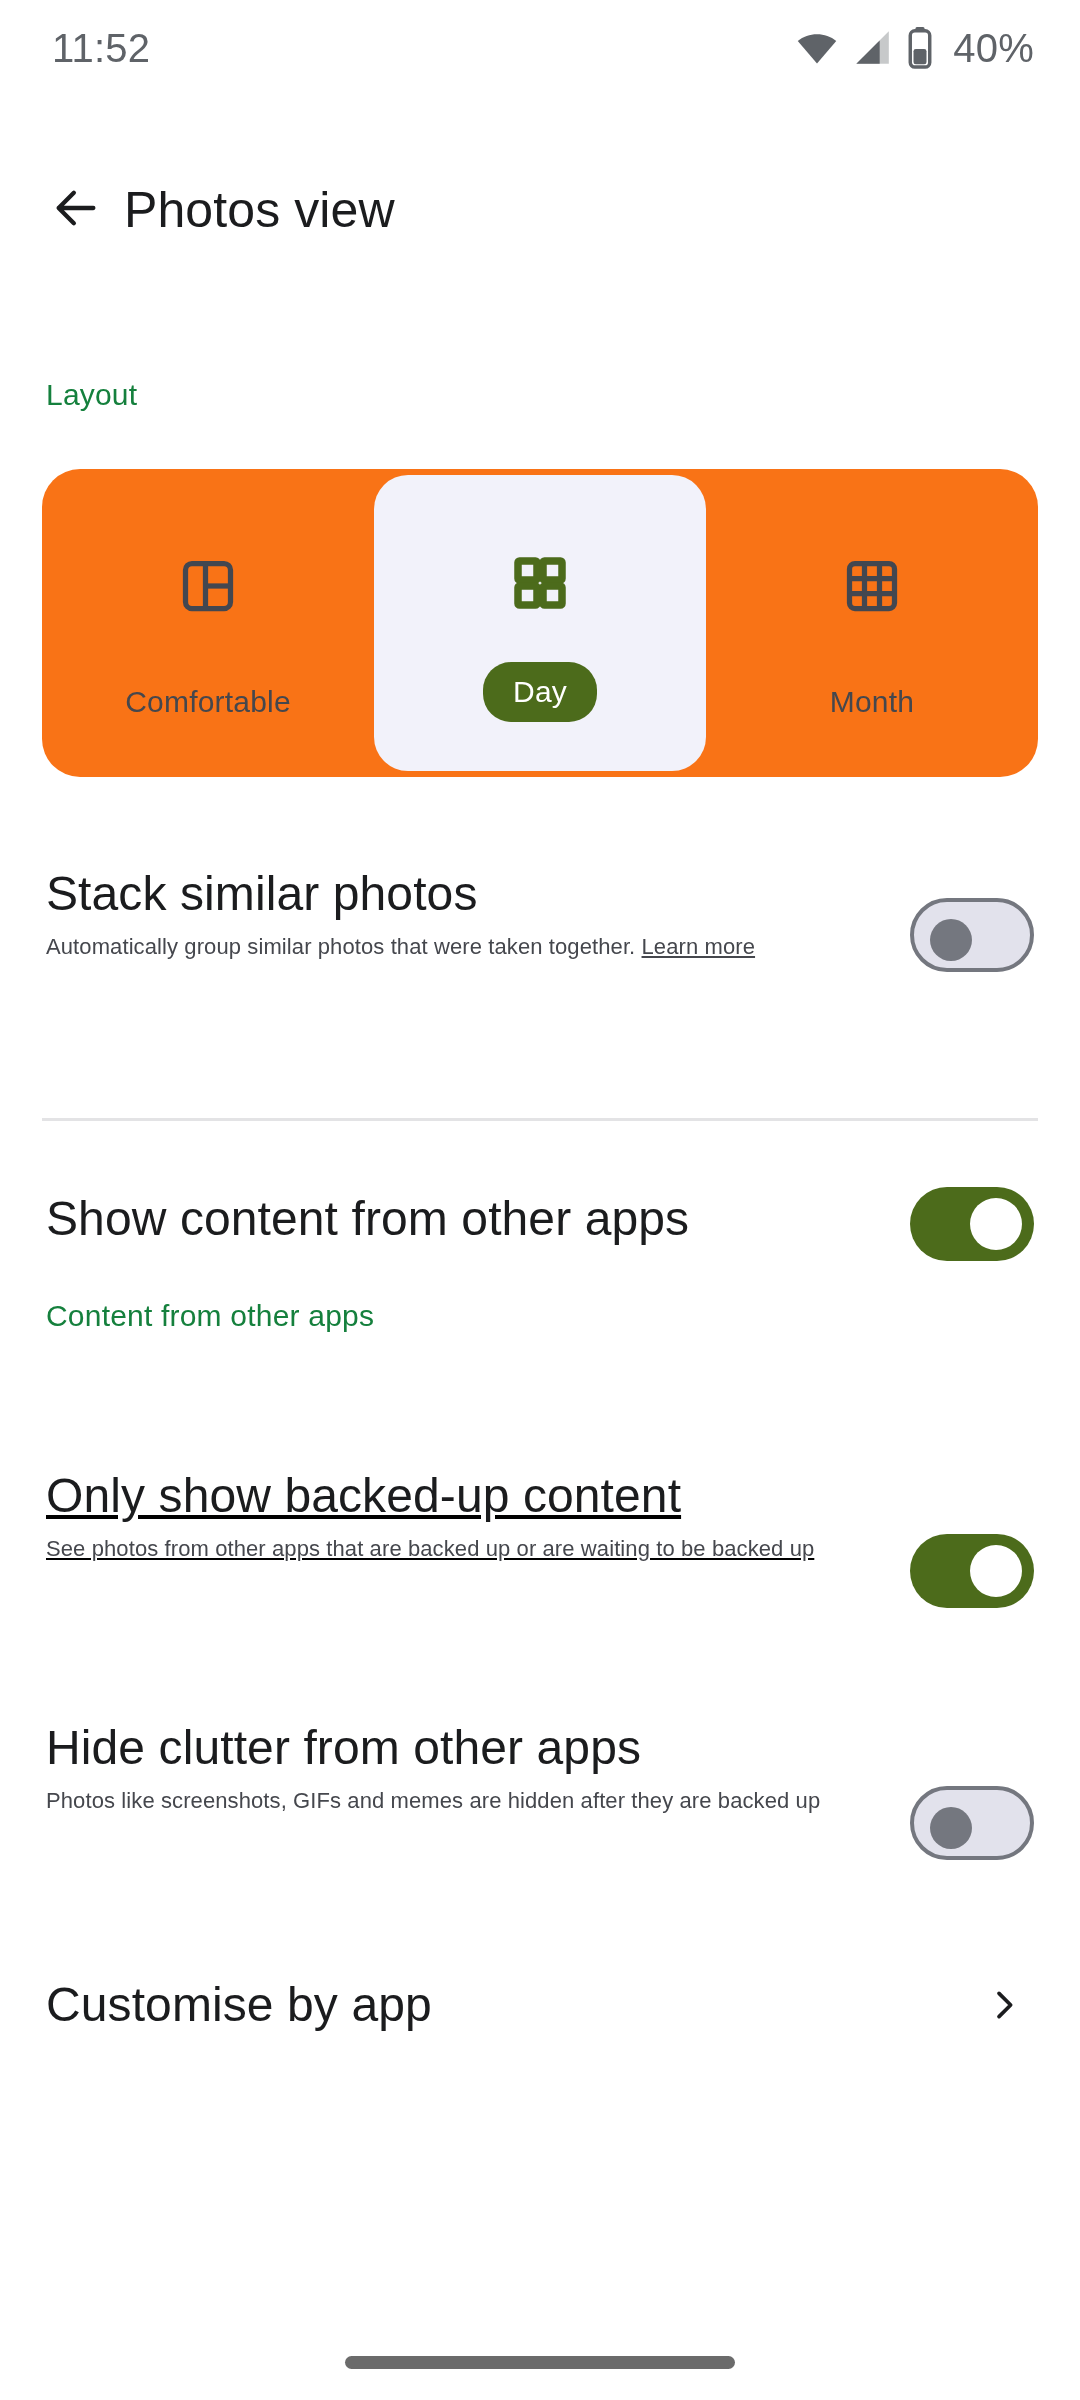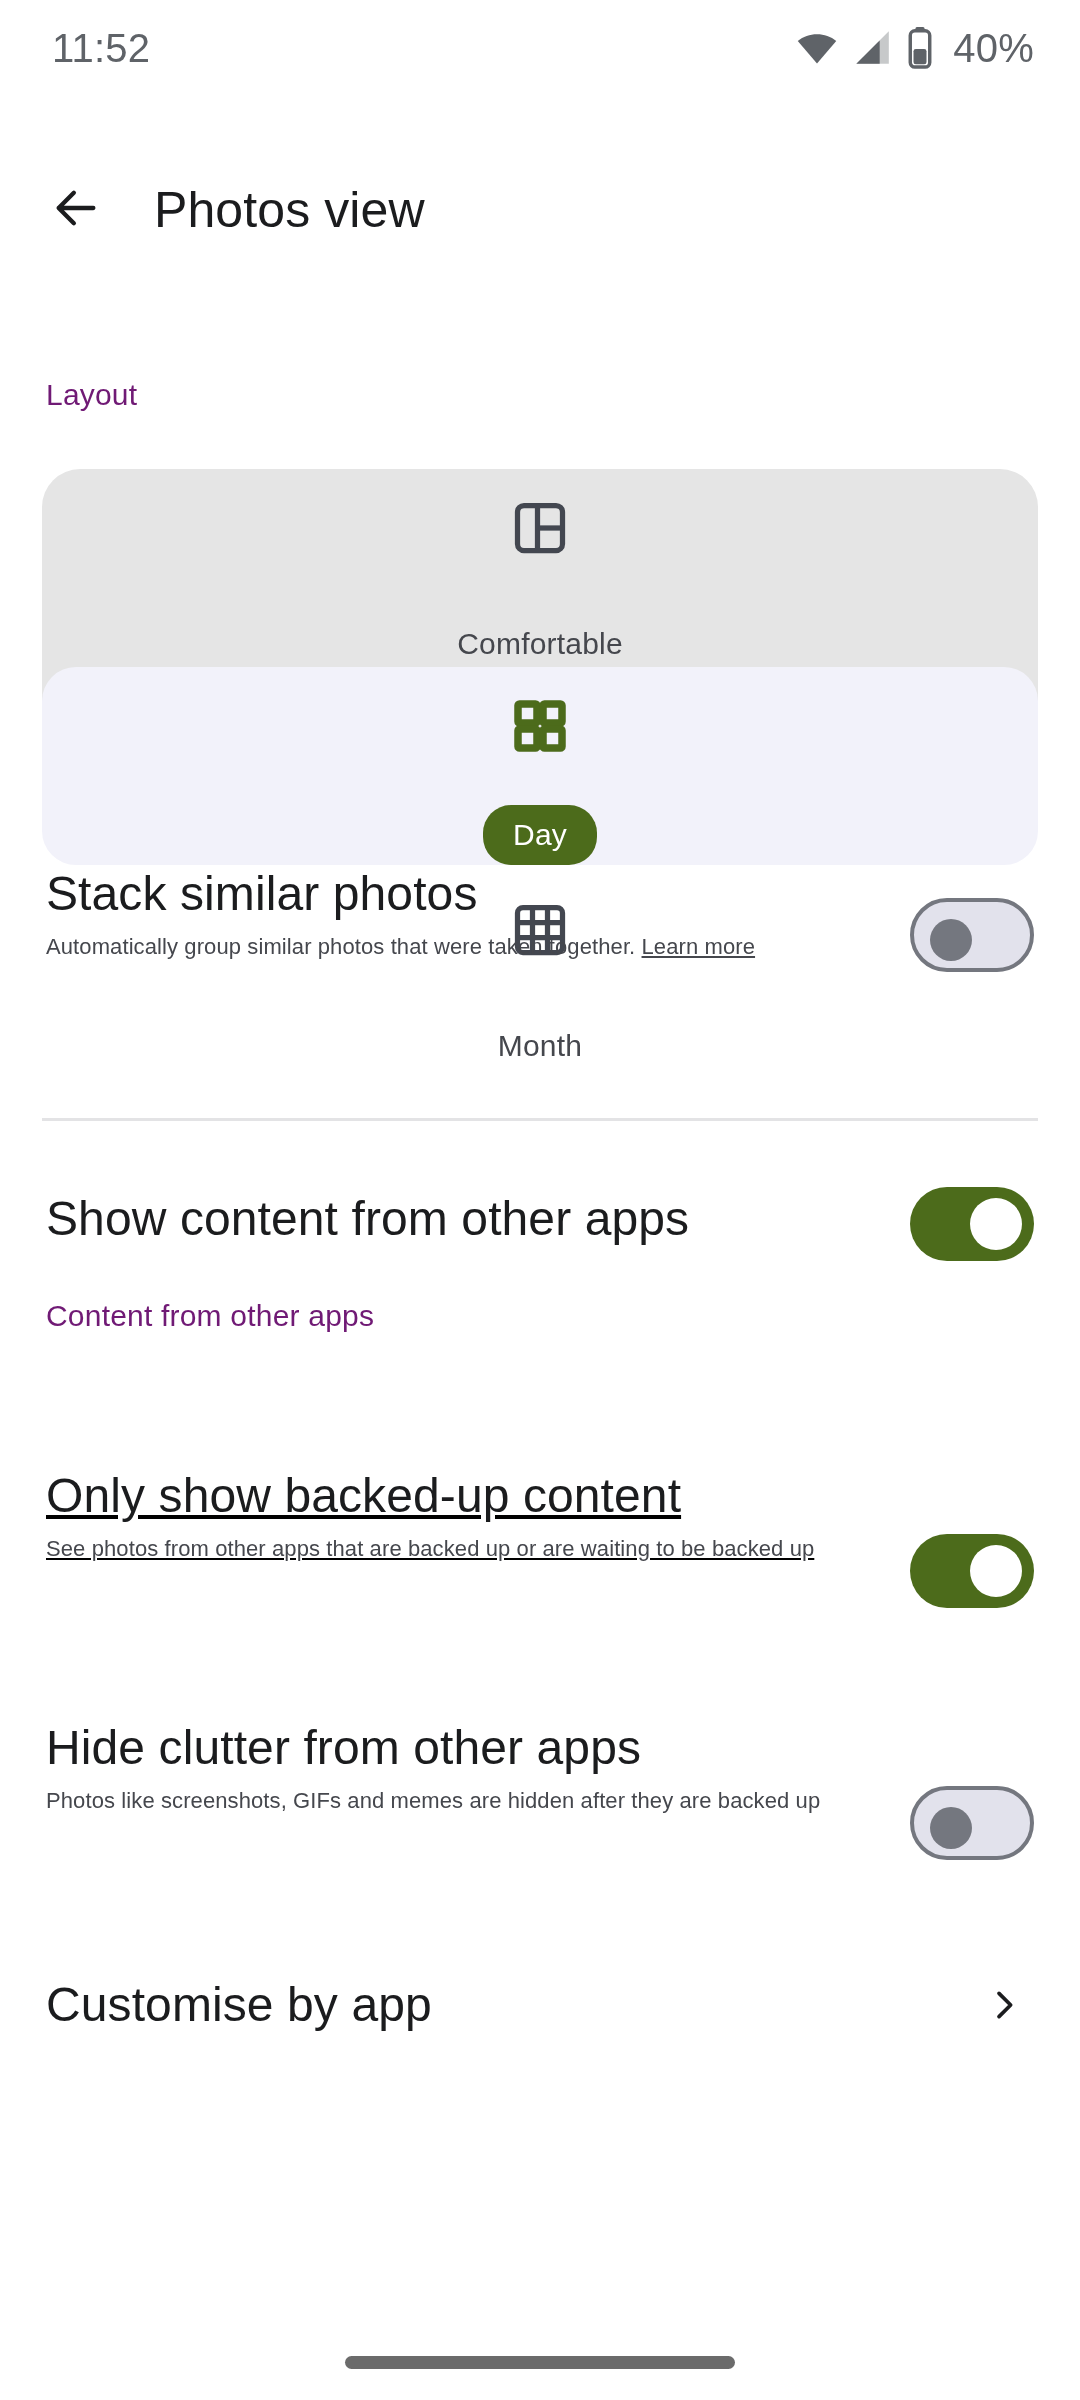--- a/index.html
+++ b/index.html
@@ -28,35 +28,34 @@
   .appbar{
     position:absolute; top:150px; left:0; width:1080px; height:120px;
     display:flex; align-items:center;
   }
   .back-btn{
     width:96px; height:96px; margin-left:28px;
     display:flex; align-items:center; justify-content:center;
     border-radius:50%;
   }
   .appbar-title{
-    font-size:50px; color:#1b1c1e; margin-left:30px; letter-spacing:.1px;
+    font-size:50px; color:#1b1c1e; letter-spacing:.1px;
   }
 
   
   .section-label{
-    position:absolute; left:46px; font-size:30px; color:#701a75; letter-spacing:.2px;
+    position:absolute; left:46px; font-size:30px; color:#15803d; letter-spacing:.2px;
   }
   #layout-label{ top:378px; }
 
   .segmented{
     position:absolute; left:42px; top:469px;
     width:996px; height:308px;
-    background:#e5e5e5; border-radius:38px;
+    background:#f97316; border-radius:38px;
     display:flex;
-    flex-direction:column;
   }
   .seg-item{
     flex:1; position:relative;
     display:flex; flex-direction:column; align-items:center; justify-content:center;
     border-radius:34px;
   }
   .seg-item.selected{
     background:#f2f2fa;
     margin:6px 0;
     border-radius:34px;

